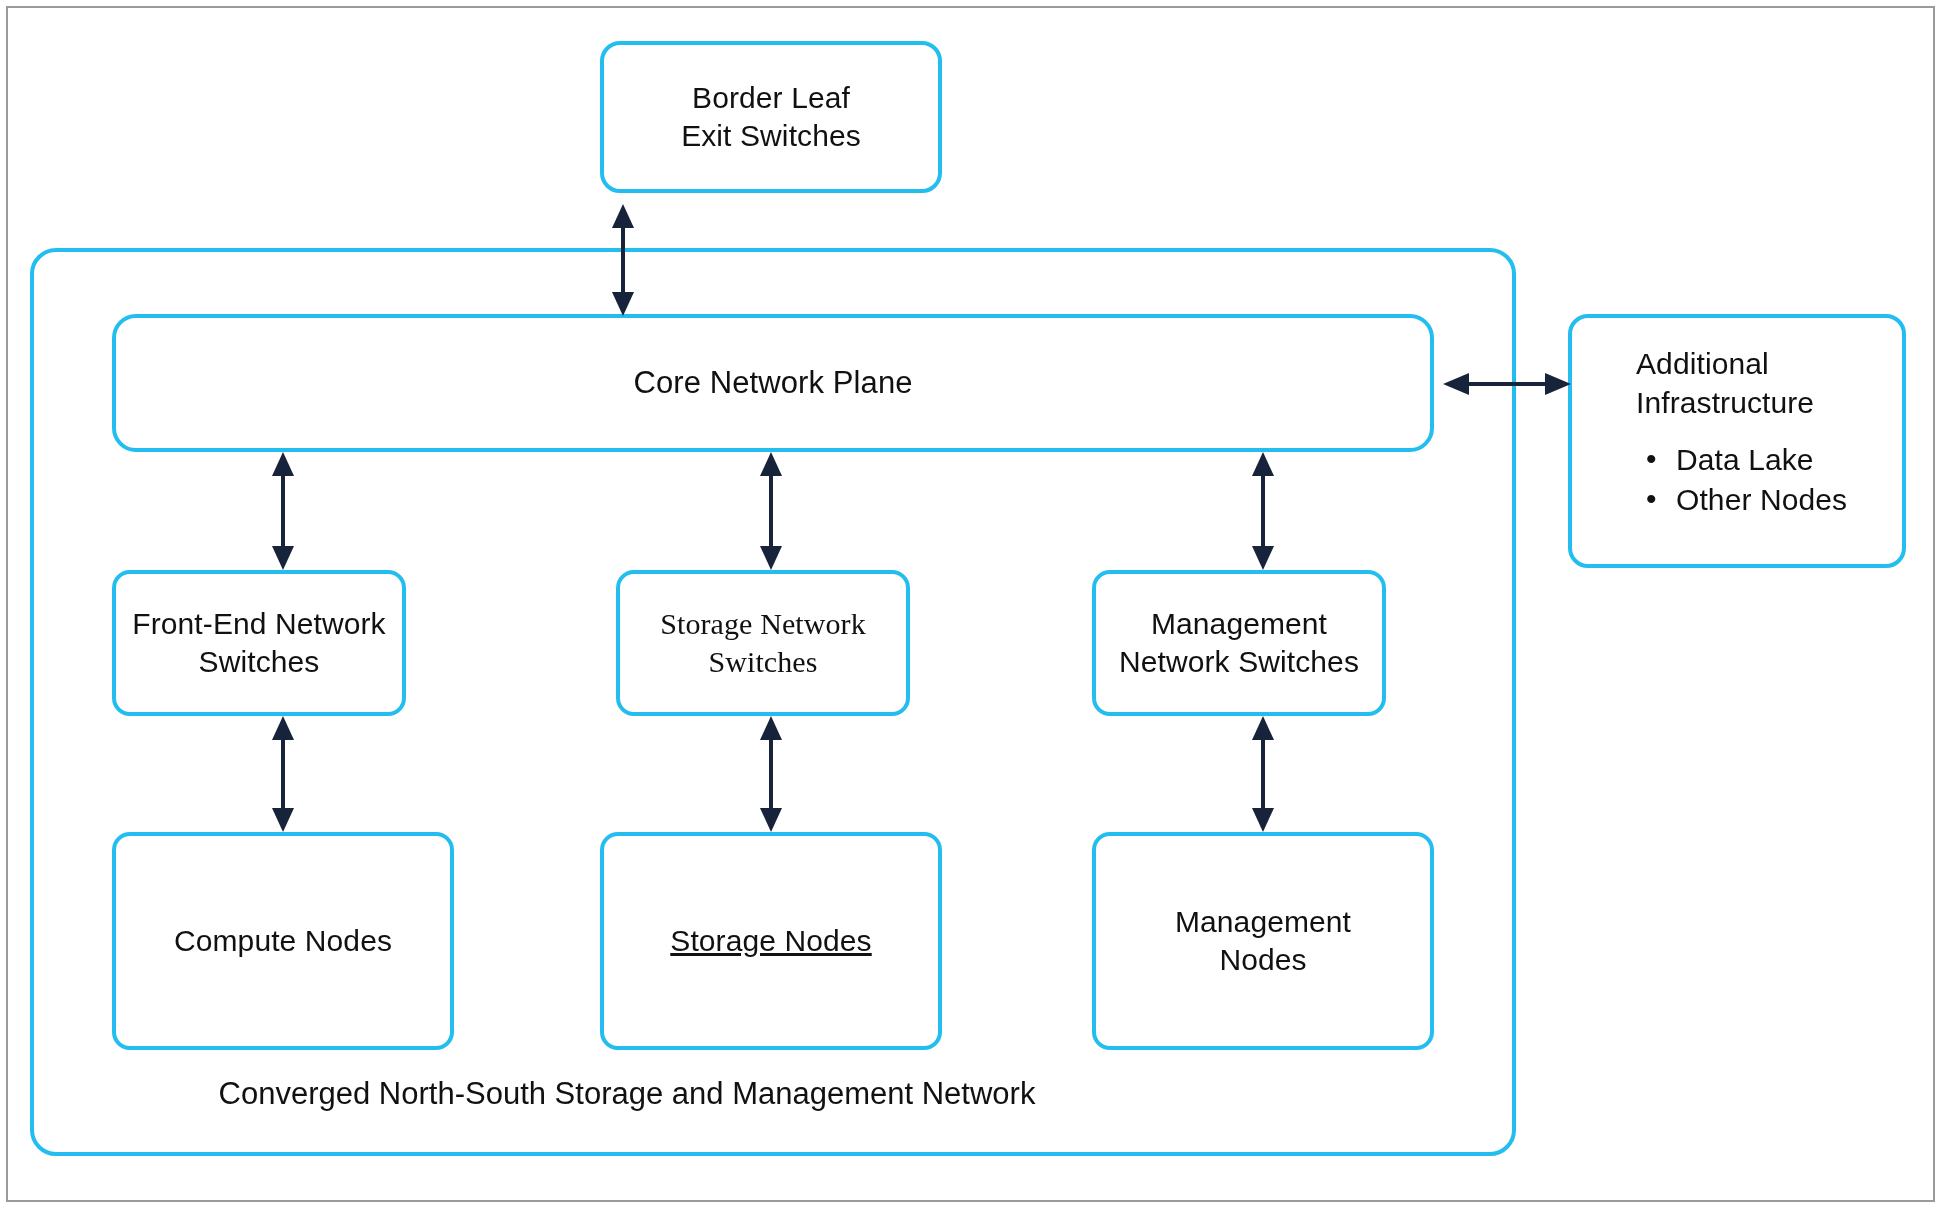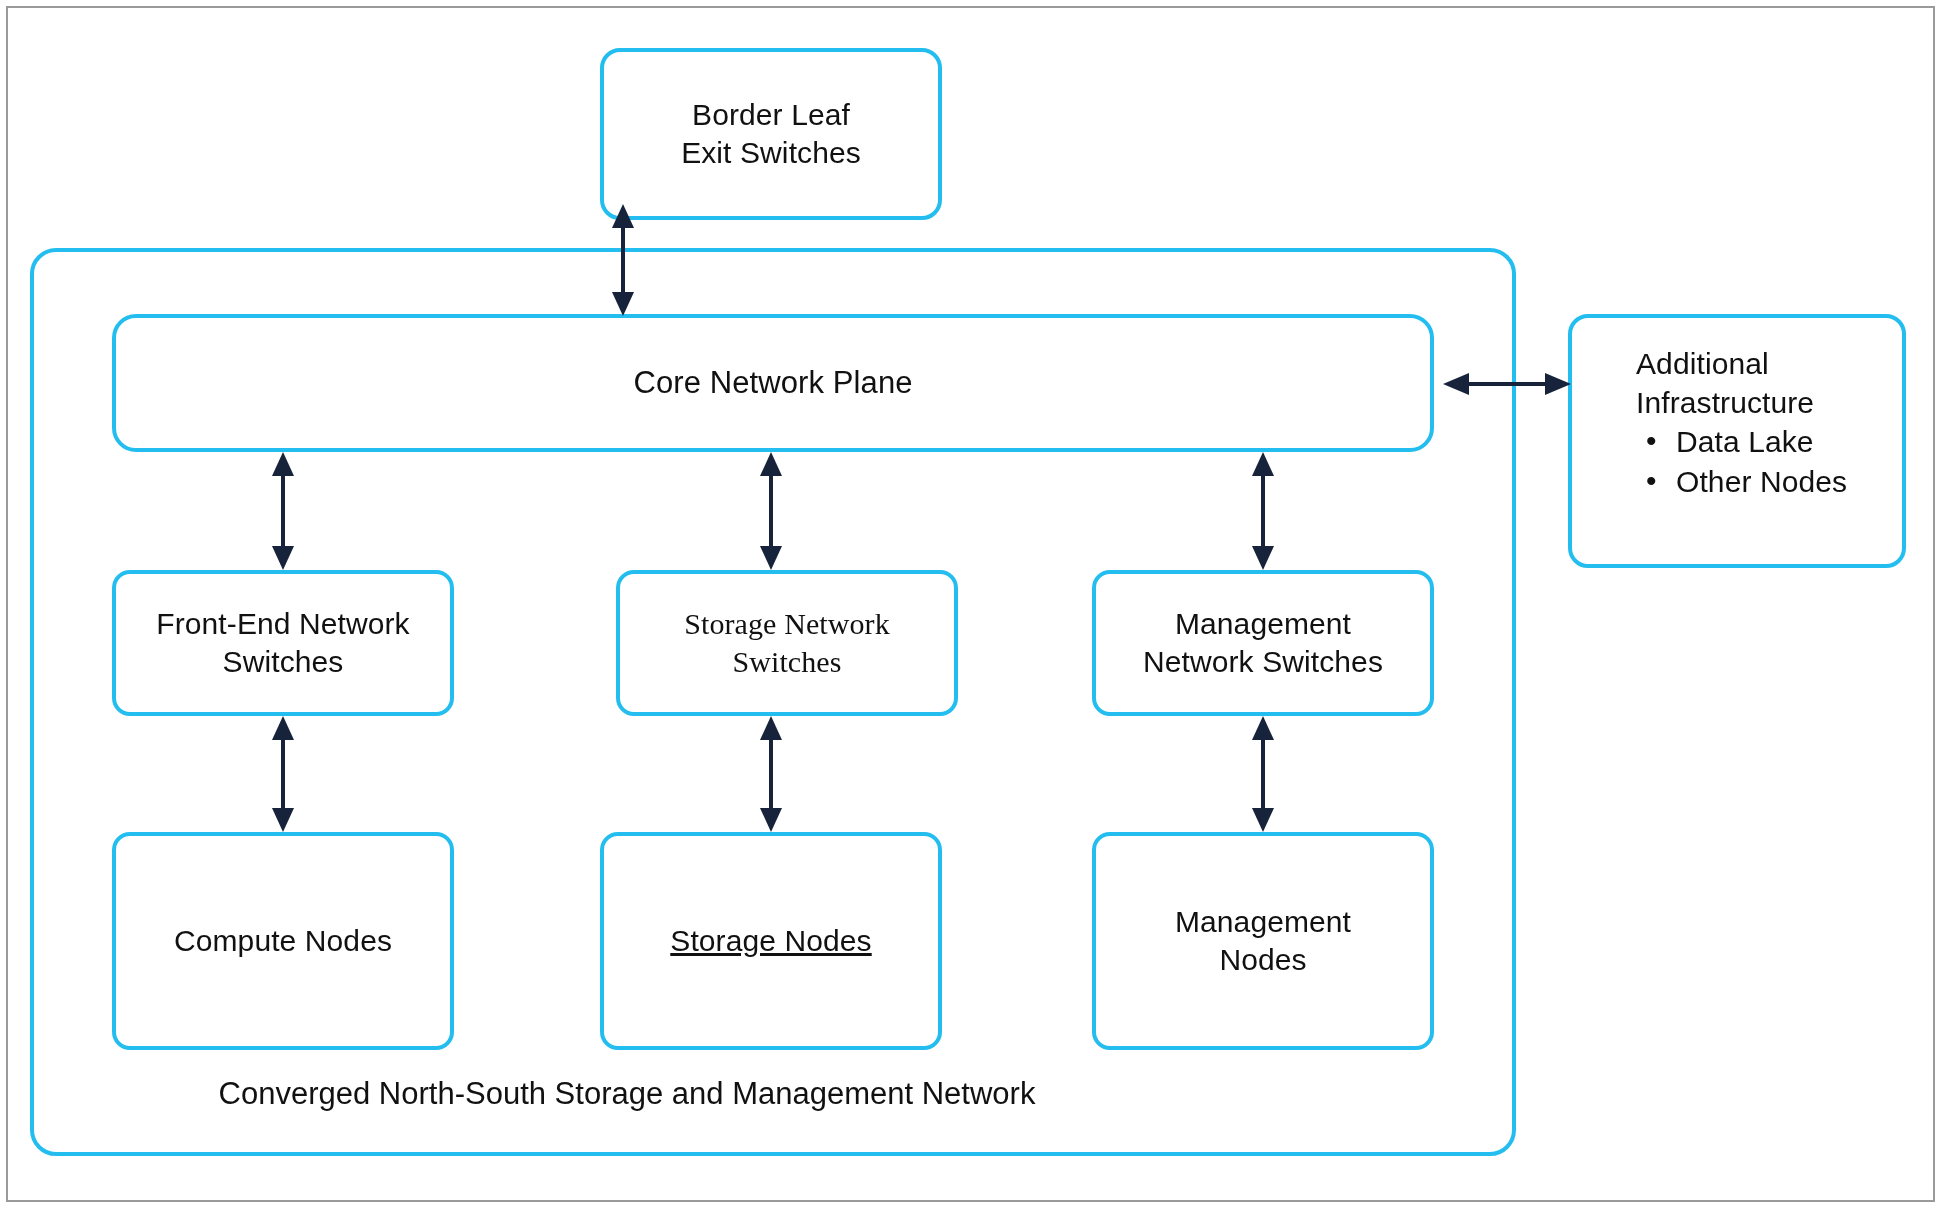--- a/index.html
+++ b/index.html
@@ -67,59 +67,59 @@
   
   #core-plane{
     left:112px; top:314px;
     width:1322px; height:138px;
     border-radius:24px;
     font-size:31px;
   }
 
   
   #border-leaf{
-    left:600px; top:48px;
-    width:342px; height:172px;
+    left:600px; top:41px;
+    width:342px; height:152px;
     border-radius:20px;
   }
 
   
   #additional-infra{
     left:1568px; top:314px;
     width:338px; height:254px;
     border-radius:20px;
     display:block;
     padding:26px 0 1px 0;
   }
   #additional-infra .ai-inner{
     padding-left:64px;
     text-align:left;
     font-size:30px;
     line-height:1.30;
   }
   #additional-infra ul{
-    margin:0 0 0 0;
+    margin:18px 0 0 0;
     padding-left:34px;
     list-style:none;
   }
   #additional-infra li{
     position:relative;
     padding-left:6px;
     line-height:1.32;
   }
   #additional-infra li:before{
     content:"\2022";
     position:absolute;
     left:-24px;
     top:-1px;
     font-size:30px;
   }
 
   
-  .switch-box{ top:570px; width:342px; height:146px; }
+  .switch-box{ top:570px; width:294px; height:146px; }
   #sw-frontend{ left:112px; }
   #sw-storage{ left:616px;font-family:Liberation Serif, serif; }
   #sw-management{ left:1092px; }
 
   
   .leaf-box{ top:832px; width:342px; height:218px; }
   #nodes-compute{ left:112px; }
   #nodes-storage{ left:600px;text-decoration:underline; }
   #nodes-management{ left:1092px; }
 

